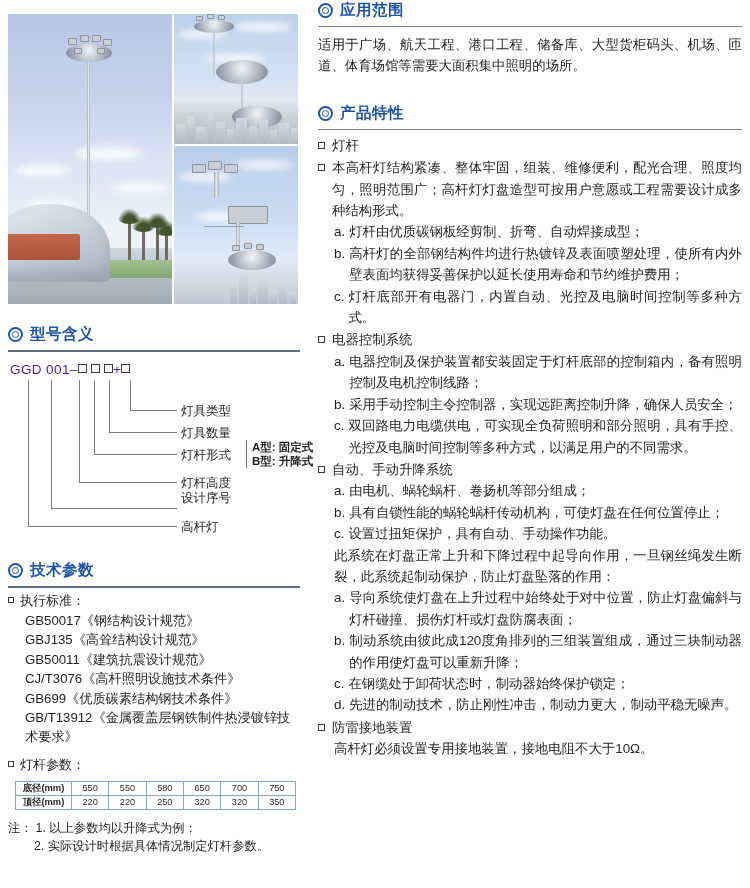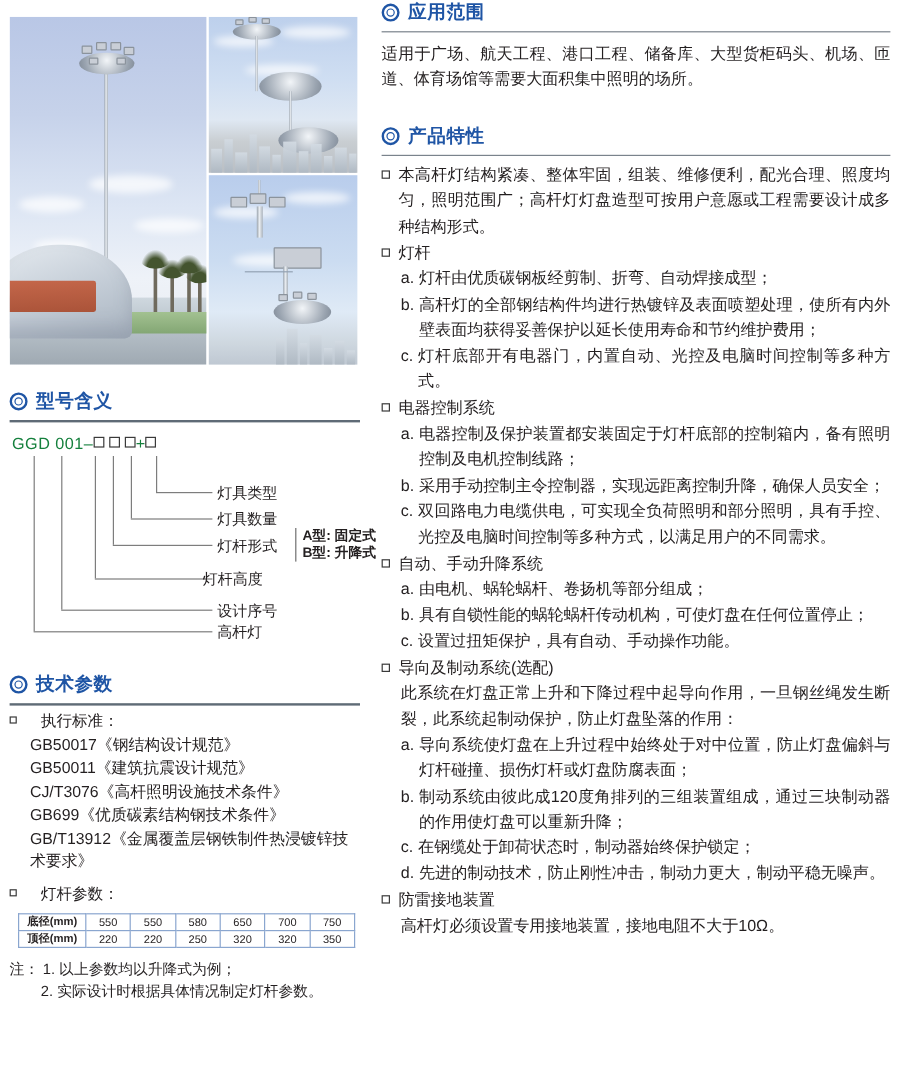--- a/index.html
+++ b/index.html
@@ -68,32 +68,32 @@
   }
   .sec-ico:after { content:""; position:absolute; left:2px; top:2px; right:2px; bottom:2px;
     border:1px solid #1f55a5; border-radius:50%; }
   .sec-t { font-size:15.5px; font-weight:bold; color:#1f55a5; letter-spacing:.5px; }
   .sec-rule { height:2px; background:#5f6b76; margin-top:3px; }
   .sec-rule.thin { height:1px; background:#7a838c; }
 
   
   .model-wrap { position:relative; height:190px; margin-top:10px; }
   .code-line { position:absolute; left:2px; top:0; font-size:13.5px; letter-spacing:.4px;
-    white-space:nowrap; color:#15803d; }
+    white-space:nowrap; color:#4c1d95; }
   .sq { display:inline-block; width:9px; height:9px; border:1px solid #3a3a3a; vertical-align:1px; }
   .lead { position:absolute; background:#7d7d7d; }
   .vline { width:1px; }
   .hline { height:1px; }
   .m-label { position:absolute; font-size:12.5px; white-space:nowrap; color:#231f20; }
   .m-sub { position:absolute; font-size:11.5px; white-space:nowrap; color:#231f20;
     border-left:1px solid #6f6f6f; padding-left:5px; line-height:14px; }
 
   
   .tp { margin-top:8px; }
-  .b-row { display:flex; gap:20px; font-size:13px; line-height:19px; margin-top:3px;font-family:Liberation Serif, serif; }
+  .b-row { display:flex; gap:6px; font-size:13px; line-height:19px; margin-top:3px;font-family:Liberation Serif, serif; }
   .b-sq { width:6px; height:6px; border:1px solid #3a3a3a; flex:0 0 auto; margin-top:6px; }
   .std-list { margin:1px 0 0 17px; font-size:13.2px; line-height:19.4px; }
   .std-list div { white-space:nowrap; }
   .std-list div.wrap { white-space:normal; width:268px; }
 
   table.params { border-collapse:collapse; margin-top:7px; margin-left:7px; width:281px;
     border:1px solid #3c6fb5; }
   table.params td { border:1px solid #8aa6cf; font-size:9.2px; text-align:center;
     height:14px; padding:0 1px; color:#231f20; white-space:nowrap; }
   table.params td.hd { font-weight:bold; width:56px; font-size:9.4px; }
@@ -240,39 +240,40 @@
         <div class="lead hline" style="left:43px;  top:146px; width:126px;"></div>
         <div class="lead hline" style="left:20px;  top:164px; width:149px;"></div>
 
         <div class="m-label" style="left:173px; top:41px;">灯具类型</div>
         <div class="m-label" style="left:173px; top:63px;">灯具数量</div>
         <div class="m-label" style="left:173px; top:85px;">灯杆形式</div>
         <div class="m-sub" style="left:238px; top:78px;font-weight:bold;">
           <div>A型: 固定式</div>
           <div>B型: 升降式</div>
         </div>
-        <div class="m-label" style="left:161px; top:113px;">灯杆高度</div>
-        <div class="m-label" style="left:173px; top:139px;">设计序号</div>
+        <div class="m-label" style="left:173px; top:113px;">灯杆高度</div>
+        <div class="m-label" style="left:173px; top:128px;">设计序号</div>
         <div class="m-label" style="left:173px; top:157px;">高杆灯</div>
       </div>
     </div>
 
     <div class="tp">
       <div class="sec-h">
         <span class="sec-ico"></span>
         <span class="sec-t">技术参数</span>
       </div>
       <div class="sec-rule"></div>
 
       <div class="b-row">
         <span class="b-sq"></span>
         <span>执行标准：</span>
       </div>
       <div class="std-list">
         <div>GB50017《钢结构设计规范》</div>
+        <div>GBJ135《高耸结构设计规范》</div>
         <div>GB50011《建筑抗震设计规范》</div>
         <div>CJ/T3076《高杆照明设施技术条件》</div>
         <div>GB699《优质碳素结构钢技术条件》</div>
         <div class="wrap">GB/T13912《金属覆盖层钢铁制件热浸镀锌技术要求》</div>
       </div>
 
       <div class="b-row" style="margin-top:8px;">
         <span class="b-sq"></span>
         <span>灯杆参数：</span>
       </div>
@@ -325,26 +326,26 @@
       <div class="sec-h">
         <span class="sec-ico"></span>
         <span class="sec-t">产品特性</span>
       </div>
       <div class="sec-rule thin"></div>
 
       <div class="rbody">
 
         <div class="li">
           <span class="mk"></span>
-          <span class="tx">本高杆灯结构紧凑、整体牢固，组装、维修便利，配光合理、照度均匀，照明范围广；高杆灯灯盘造型可按用户意愿或工程需要设计成多种结构形式。</span>
+          <span class="tx">灯杆</span>
         </div>
 
         <div class="li">
           <span class="mk"></span>
-          <span class="tx">灯杆</span>
+          <span class="tx">本高杆灯结构紧凑、整体牢固，组装、维修便利，配光合理、照度均匀，照明范围广；高杆灯灯盘造型可按用户意愿或工程需要设计成多种结构形式。</span>
         </div>
         <div class="sub">
           <span class="lt">a.</span>
           <span class="tx">灯杆由优质碳钢板经剪制、折弯、自动焊接成型；</span>
         </div>
         <div class="sub">
           <span class="lt">b.</span>
           <span class="tx">高杆灯的全部钢结构件均进行热镀锌及表面喷塑处理，使所有内外壁表面均获得妥善保护以延长使用寿命和节约维护费用；</span>
         </div>
         <div class="sub">
@@ -379,24 +380,20 @@
         </div>
         <div class="sub">
           <span class="lt">b.</span>
           <span class="tx">具有自锁性能的蜗轮蜗杆传动机构，可使灯盘在任何位置停止；</span>
         </div>
         <div class="sub">
           <span class="lt">c.</span>
           <span class="tx">设置过扭矩保护，具有自动、手动操作功能。</span>
         </div>
 
-        <div class="li">
-          <span class="mk"></span>
-          <span class="tx">导向及制动系统(选配)</span>
-        </div>
         <div class="plain">此系统在灯盘正常上升和下降过程中起导向作用，一旦钢丝绳发生断裂，此系统起制动保护，防止灯盘坠落的作用：</div>
         <div class="sub">
           <span class="lt">a.</span>
           <span class="tx">导向系统使灯盘在上升过程中始终处于对中位置，防止灯盘偏斜与灯杆碰撞、损伤灯杆或灯盘防腐表面；</span>
         </div>
         <div class="sub">
           <span class="lt">b.</span>
           <span class="tx">制动系统由彼此成120度角排列的三组装置组成，通过三块制动器的作用使灯盘可以重新升降；</span>
         </div>
         <div class="sub">

